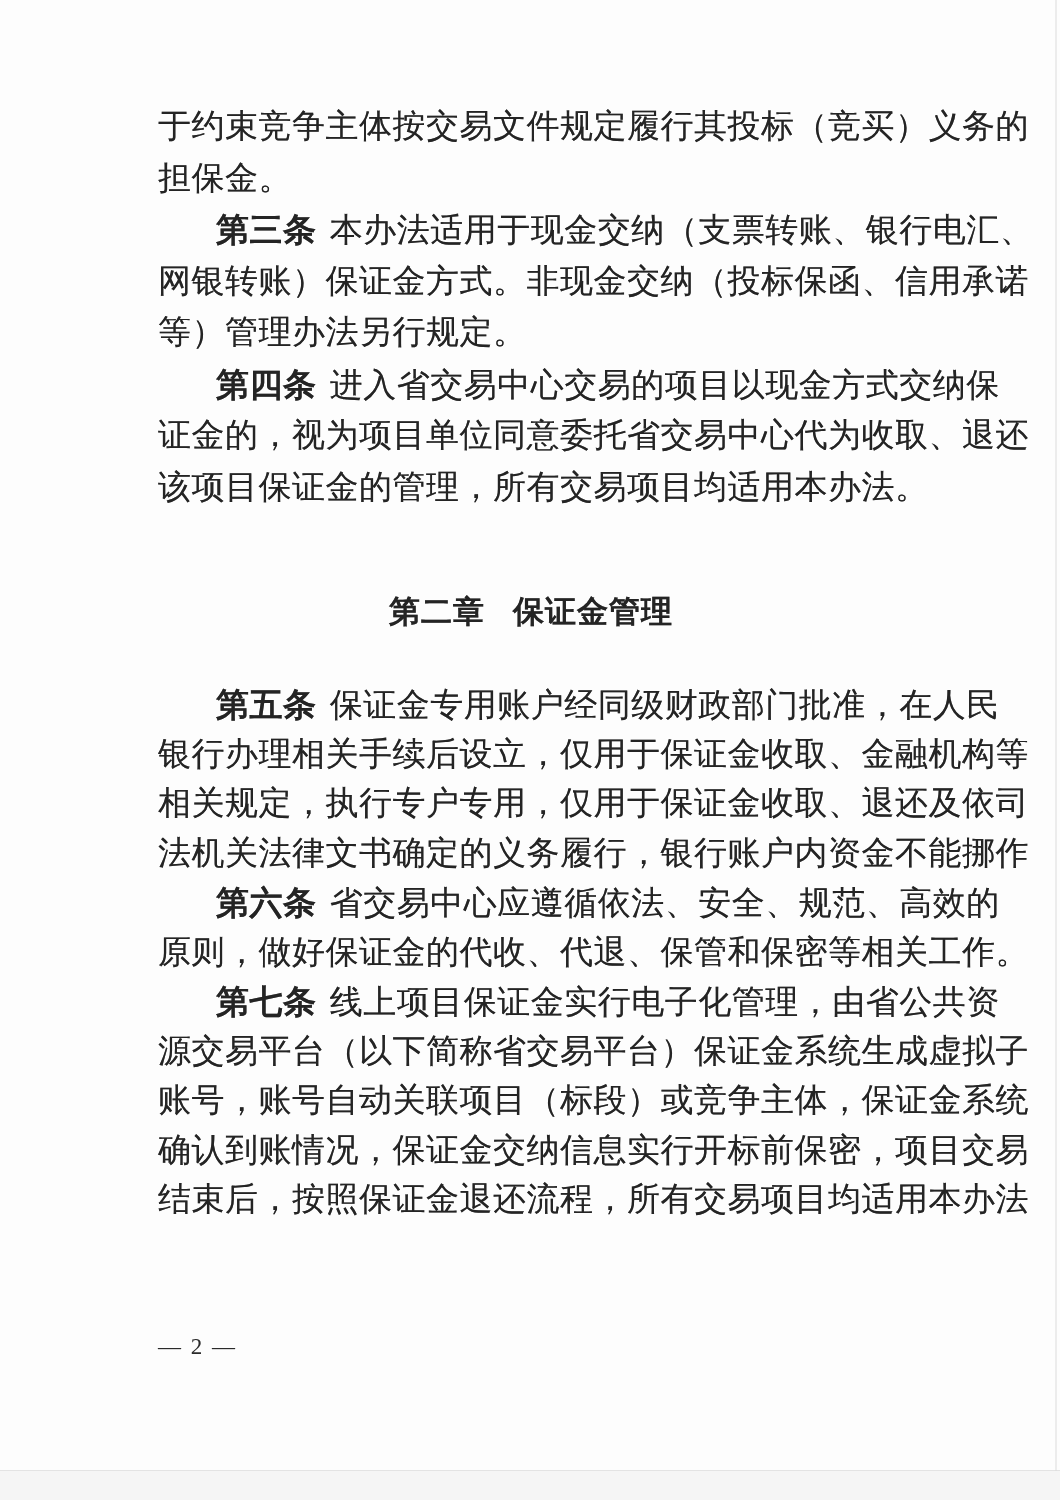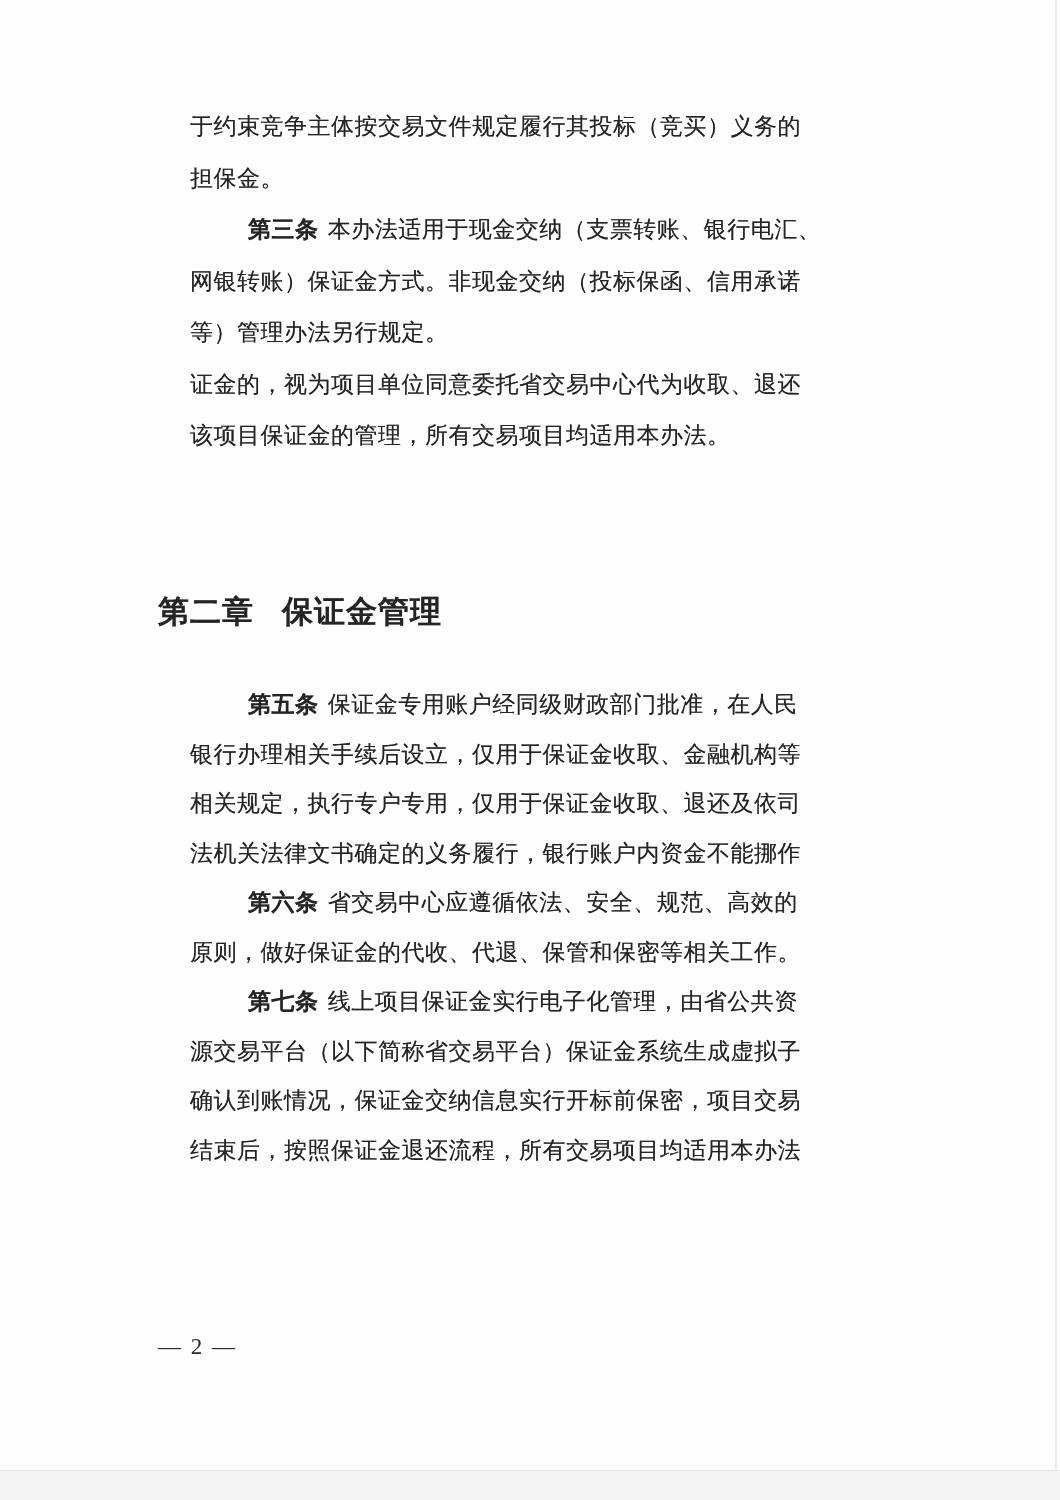--- a/index.html
+++ b/index.html
@@ -49,41 +49,40 @@
   }
   .block-1 {
     top: 101px;
   }
   .block-1 .line { line-height: 51.5px; height: 51.5px; }
   .block-2 {
     top: 680px;
   }
   .block-2 .line { line-height: 49.5px; height: 49.5px; }
   .line {
-    font-size: 23px;
+    font-size: 33px;
     letter-spacing: 0.5px;
     white-space: nowrap;
     text-shadow: 0 0 0.5px rgba(30,30,30,0.55);
-    margin-left: 32px;
   }
   .line.indent {
     padding-left: 58px;
   }
   .term {
     font-weight: 700;
     margin-right: 0.4em;
     font-family: "Liberation Sans", "DejaVu Sans", sans-serif;
     text-align: center;
   }
   .chapter-heading {
     position: absolute;
     left: 158px;
     top: 588px;
     width: 746px;
-    text-align: left;
+    text-align: center;
     font-size: 31px;
     font-weight: 700;
     line-height: 48px;
     letter-spacing: 1px;
     text-shadow: 0 0 0.5px rgba(30,30,30,0.55);
   }
   .chapter-heading .chapter-number {
     margin-right: 0.9em;
   }
   .page-footer {
@@ -100,37 +99,39 @@
 <body>
 
 <div class="page">
 
   <div class="text-block block-1">
     <div class="line"><span>于约束竞争主体按交易文件规定履行其投标（竞买）义务的</span></div>
     <div class="line"><span>担保金。</span></div>
     <div class="line indent"><span class="term">第三条</span><span>本办法适用于现金交纳（支票转账、银行电汇、</span></div>
     <div class="line"><span>网银转账）保证金方式。非现金交纳（投标保函、信用承诺</span></div>
     <div class="line"><span>等）管理办法另行规定。</span></div>
+    <div class="line indent"><span class="term">第四条</span><span>进入省交易中心交易的项目以现金方式交纳保</span></div>
     <div class="line"><span>证金的，视为项目单位同意委托省交易中心代为收取、退还</span></div>
     <div class="line"><span>该项目保证金的管理，所有交易项目均适用本办法。</span></div>
   </div>
 
   <div class="chapter-heading">
     <span class="chapter-number">第二章</span><span>保证金管理</span>
   </div>
 
   <div class="text-block block-2">
     <div class="line indent"><span class="term">第五条</span><span>保证金专用账户经同级财政部门批准，在人民</span></div>
     <div class="line"><span>银行办理相关手续后设立，仅用于保证金收取、金融机构等</span></div>
     <div class="line"><span>相关规定，执行专户专用，仅用于保证金收取、退还及依司</span></div>
     <div class="line"><span>法机关法律文书确定的义务履行，银行账户内资金不能挪作</span></div>
     <div class="line indent"><span class="term">第六条</span><span>省交易中心应遵循依法、安全、规范、高效的</span></div>
     <div class="line"><span>原则，做好保证金的代收、代退、保管和保密等相关工作。</span></div>
     <div class="line indent"><span class="term">第七条</span><span>线上项目保证金实行电子化管理，由省公共资</span></div>
     <div class="line"><span>源交易平台（以下简称省交易平台）保证金系统生成虚拟子</span></div>
+    <div class="line"><span>账号，账号自动关联项目（标段）或竞争主体，保证金系统</span></div>
     <div class="line"><span>确认到账情况，保证金交纳信息实行开标前保密，项目交易</span></div>
     <div class="line"><span>结束后，按照保证金退还流程，所有交易项目均适用本办法</span></div>
   </div>
 
   <div class="page-footer">— 2 —</div>
 
   <div class="scan-right-edge"></div>
   <div class="scan-bottom-line"></div>
   <div class="scan-bottom-band"></div>
 

